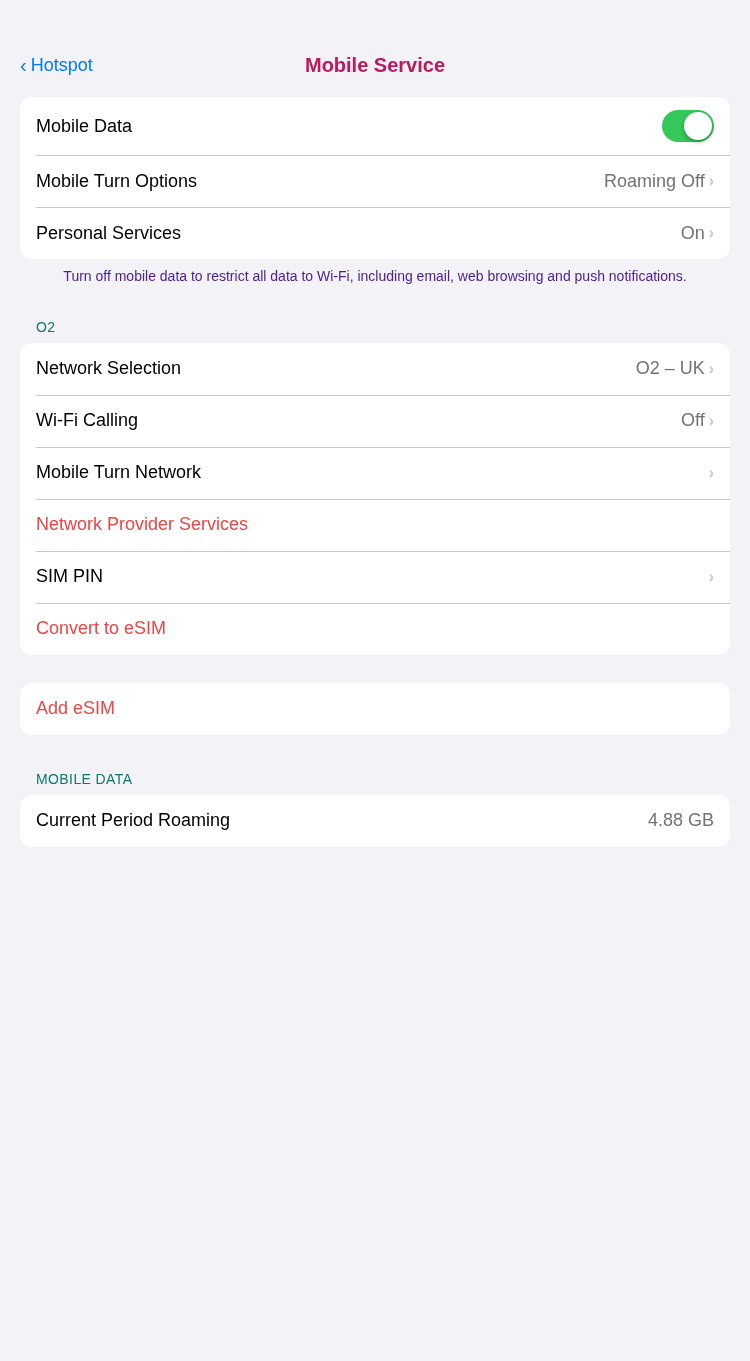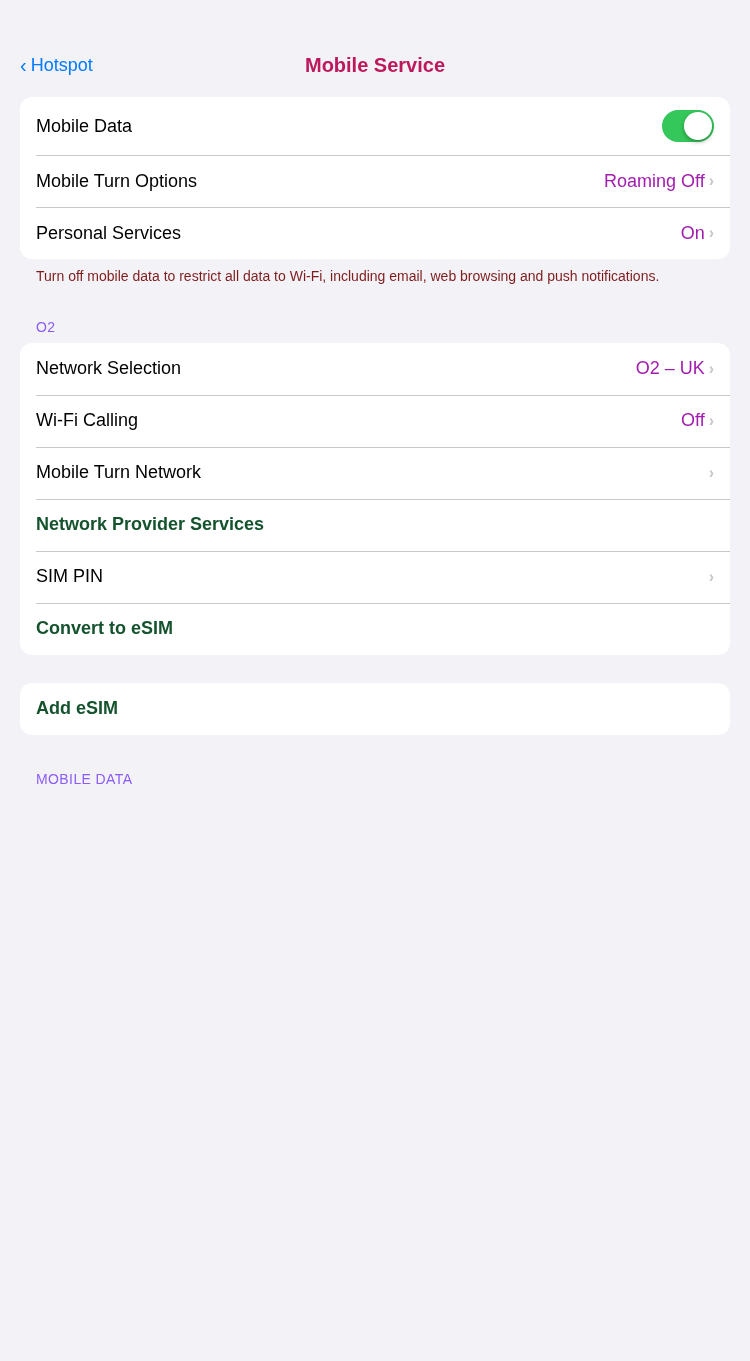--- a/index.html
+++ b/index.html
@@ -56,28 +56,29 @@
     }
 
     .section-card {
       background: #fff;
       border-radius: 12px;
       overflow: hidden;
     }
 
     .section-footer {
       font-size: 14px;
-      color: #7f1d1d;
+      color: #4c1d95;
       padding: 8px 16px 16px;
       line-height: 1.4;
+      text-align: center;
     }
 
     .section-header {
       font-size: 14px;
-      color: #8b5cf6;
+      color: #0f766e;
       text-transform: uppercase;
       letter-spacing: 0.4px;
       padding: 8px 16px 8px;
       font-weight: 400;
     }
 
     
     .row {
       display: flex;
       align-items: center;
@@ -105,28 +106,28 @@
 
     .row-right {
       display: flex;
       align-items: center;
       gap: 4px;
       color: #8e8e93;
       font-size: 18px;
     }
 
     .row-value {
-      color: #a21caf;
+      color: #737373;
       font-size: 18px;
     }
 
     .row-link {
       font-size: 18px;
-      color: #14532d;
-      font-weight: 700;
+      color: #ef4444;
+      font-weight: 400;
     }
 
     .chevron {
       color: #c7c7cc;
       font-size: 16px;
       font-weight: 600;
     }
 
     
     .toggle {
@@ -256,15 +257,19 @@
   </div>
 </div>
 
 <div class="spacer"></div>
 
 <div class="section">
   <div class="section-header">MOBILE DATA</div>
   <div class="section-card">
 
 
+    <div class="row">
+      <span class="row-label">Current Period Roaming</span>
+      <span class="row-value">4.88 GB</span>
+    </div>
 
   </div>
 </div>
 
 </body></html>

